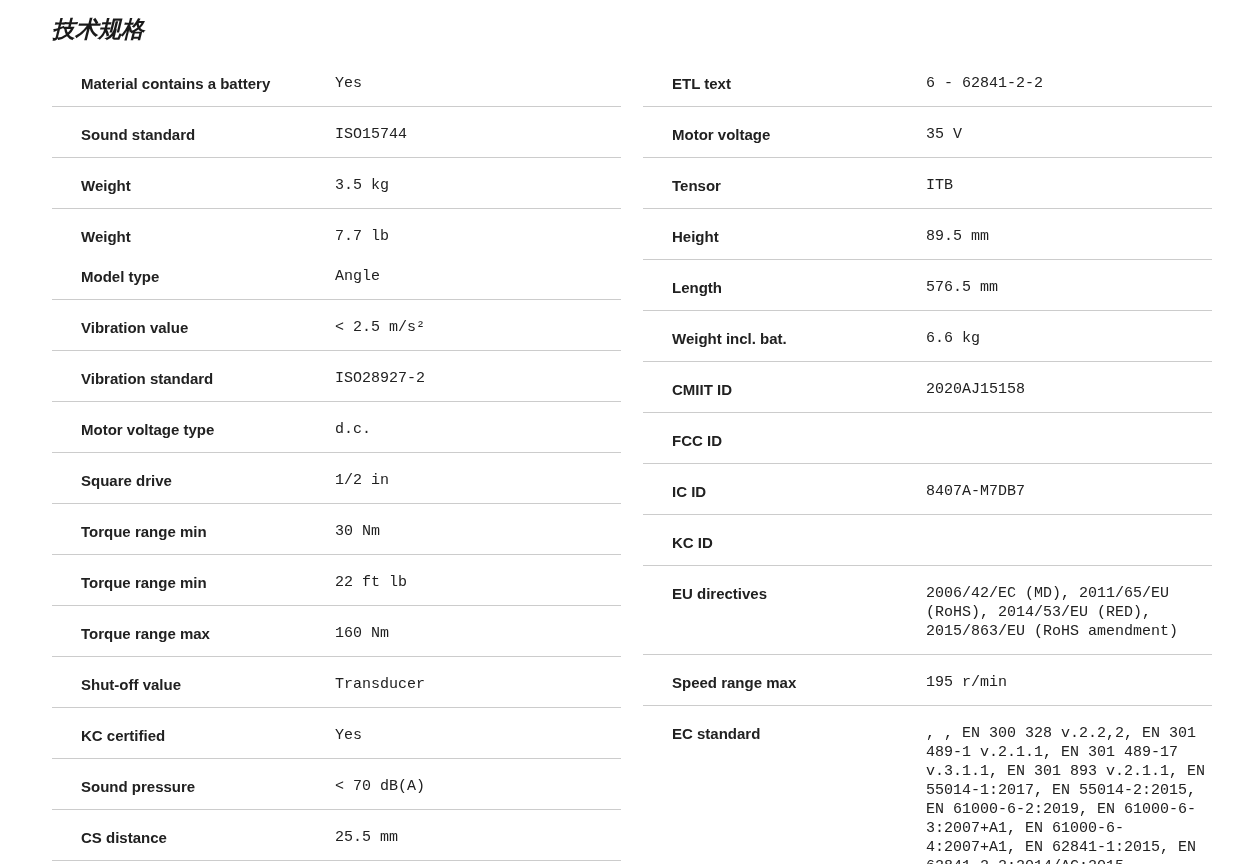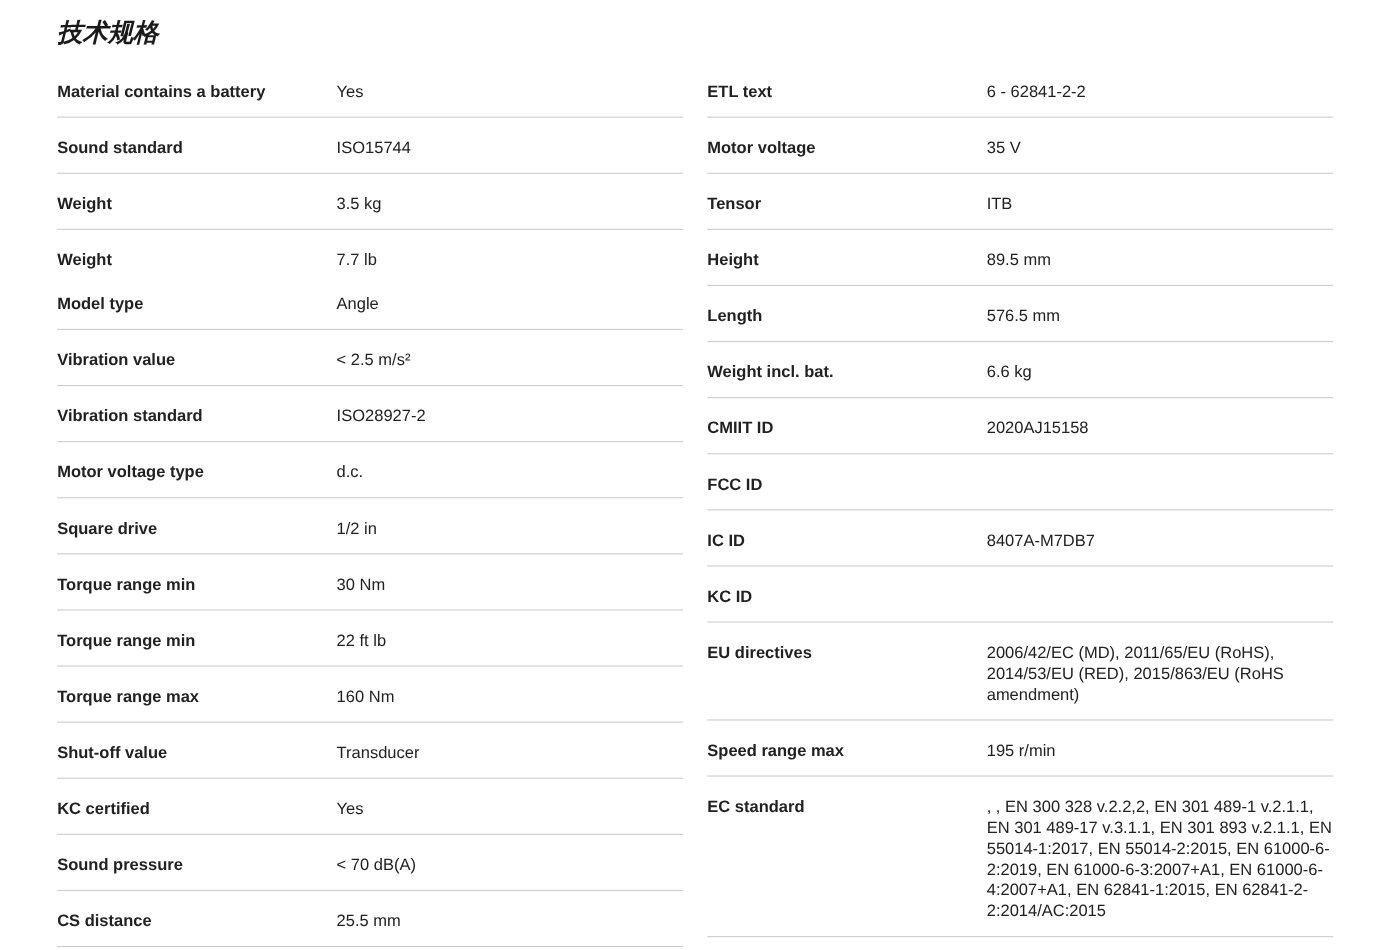--- a/index.html
+++ b/index.html
@@ -33,28 +33,30 @@
   .spec-pair { display: flex; align-items: flex-start; }
   .spec-pair + .spec-pair { margin-top: 21px; }
   .spec-label {
     flex: 0 0 254px;
     width: 254px;
     font-size: 15px;
     line-height: 19px;
     font-weight: 700;
     color: #212121;
     padding-right: 12px;
+    margin-left: 29px;
   }
   .spec-value {
     flex: 1;
     min-width: 0;
     font-size: 15px;
     line-height: 19px;
     font-weight: 400;
     color: #212121;
+    font-family: Liberation Mono, monospace;
   }
 </style>
 </head>
 <body>
 
 <div class="page">
   <h1 class="page-title">技术规格</h1>
 
   <div class="tables">
 

